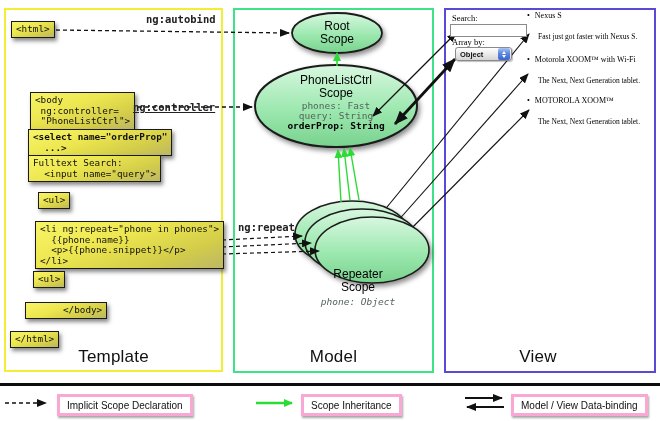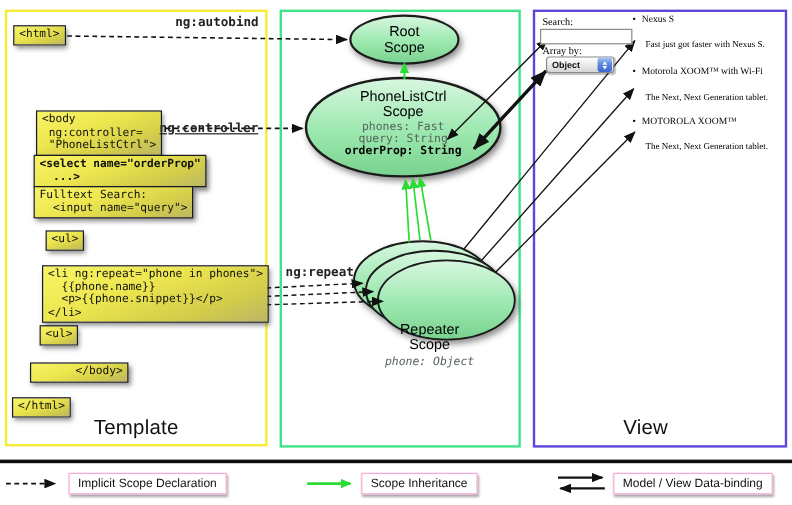--- a/index.html
+++ b/index.html
@@ -73,21 +73,21 @@
 
   .v-item { position:absolute; z-index:3; left:527px; width:128px; font-family:"Liberation Serif", serif; }
   .v-item .name-line { display:flex; gap:5px; align-items:flex-start; font-size:8px; line-height:10px; color:#000; }
   .v-item .dot { font-size:8px; line-height:10px; }
   .v-item .snippet { margin-top:11px; margin-left:11px; font-size:7.5px; line-height:9px; color:#000; }
 
   
   #separator { position:absolute; left:0; top:383px; width:660px; height:3px; background:#0d0d0d; z-index:3; }
   .lg-box {
     position:absolute; z-index:3; top:394px;
-    border:1px solid #f9a8d4; background:#fff;
+    border:3px solid #f9a8d4; background:#fff;
     box-shadow:1px 2px 2px rgba(0,0,0,.35);
     font-size:10px; color:#111; padding:2.5px 7px; white-space:nowrap;
   }
   #lg-implicit { left:57px; }
   #lg-inherit  { left:301px; }
   #lg-binding  { left:511px; }
 
   
   #arrows { position:absolute; left:0; top:0; z-index:2; pointer-events:none; }
 </style>
@@ -221,20 +221,21 @@
   </div>
   <div class="v-item" style="top:96px;">
     <div class="name-line">
       <span class="dot">•</span>
       <span>MOTOROLA XOOM™</span>
     </div>
     <div class="snippet">The Next, Next Generation tablet.</div>
   </div>
 
   <div class="panel-label" id="label-template">Template</div>
+  <div class="panel-label" id="label-model">Model</div>
   <div class="panel-label" id="label-view">View</div>
 
   <div id="separator"></div>
   <div class="lg-box" id="lg-implicit">Implicit Scope Declaration</div>
   <div class="lg-box" id="lg-inherit">Scope Inheritance</div>
   <div class="lg-box" id="lg-binding">Model / View Data-binding</div>
 
 </div>
 
 </body></html>

